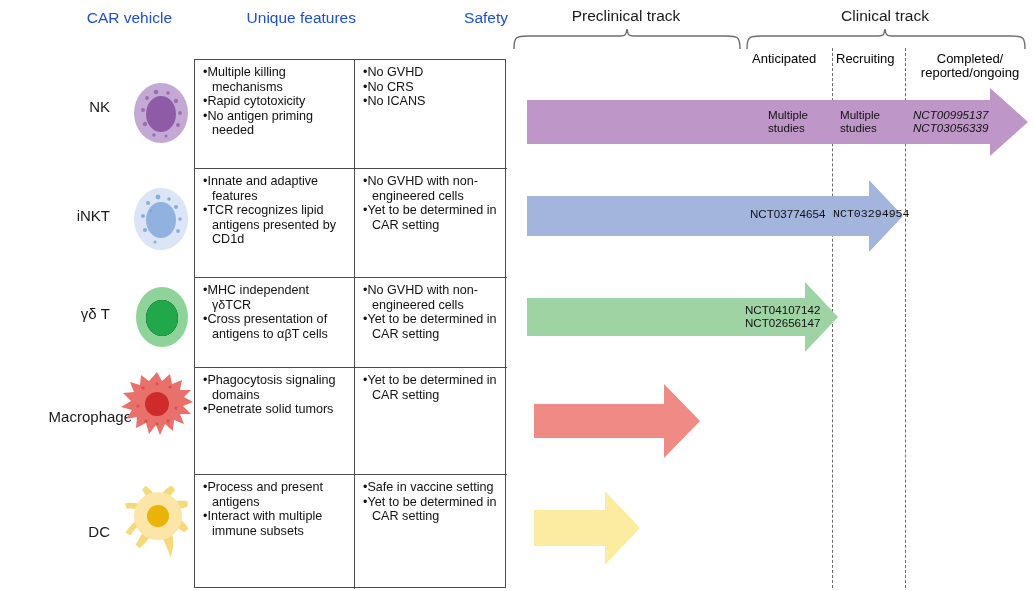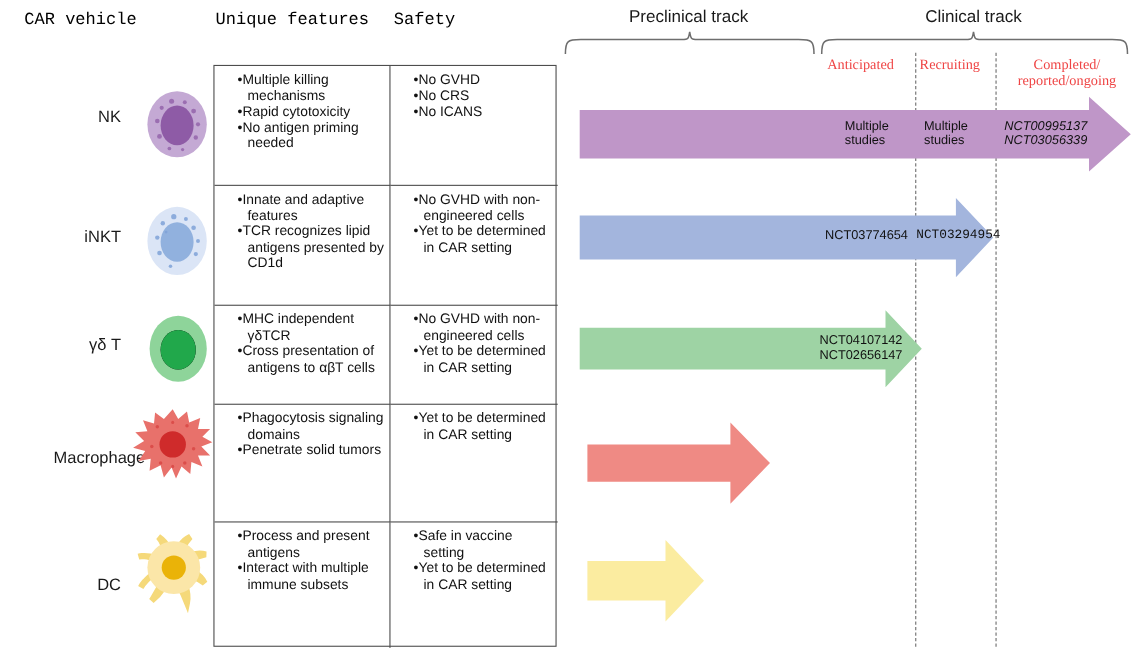--- a/index.html
+++ b/index.html
@@ -1,48 +1,48 @@
 <!DOCTYPE html>
 <html><head>
 <meta charset="utf-8">
 <style>
   html,body{margin:0;padding:0;background:#ffffff;}
   body{width:1034px;height:591px;position:relative;overflow:hidden;
        font-family:"Liberation Sans","DejaVu Sans",sans-serif;color:#111;}
   .fig{position:absolute;inset:0;}
 
   
-  .colhead{position:absolute;font-size:15.5px;color:#000000;text-align:left;white-space:nowrap;font-family:Liberation Mono, monospace;}
+  .colhead{position:absolute;font-size:15.5px;color:#1d4ed8;text-align:right;white-space:nowrap;}
   #hdr-car{left:22px;top:9px;width:150px;}
   #hdr-feat{left:196px;top:9px;width:160px;}
   #hdr-safe{left:358px;top:9px;width:150px;}
 
   
   .trackttl{position:absolute;font-size:15.5px;color:#1a1a1a;text-align:center;white-space:nowrap;}
   #ttl-pre{left:515px;top:7px;width:222px;}
   #ttl-clin{left:748px;top:7px;width:274px;}
 
   .brace{position:absolute;}
-  .stagelbl{position:absolute;font-size:13px;color:#ef4444;line-height:14px;font-family:Liberation Serif, serif;}
+  .stagelbl{position:absolute;font-size:13px;color:#000000;line-height:14px;}
   #st-ant{left:752px;top:52px;}
   #st-rec{left:836px;top:52px;}
   #st-comp{left:910px;top:52px;width:120px;text-align:center;}
 
   
   .tbl{position:absolute;left:194px;top:59px;width:312px;height:529px;
        border:1.3px solid #4d4d4d;box-sizing:border-box;
        display:grid;grid-template-columns:160px 152px;
        grid-template-rows:109px 109px 90px 107px 114px;}
   .cell{border-right:1.3px solid #4d4d4d;border-bottom:1.3px solid #4d4d4d;
         box-sizing:border-box;padding:5px 5px 2px 4px;overflow:hidden;}
   .cell.last-col{border-right:none;}
   .tbl .r5{border-bottom:none;}
   .cell ul{margin:0;padding:0;list-style:none;}
   .cell li{font-size:12.6px;line-height:14.6px;color:#111;
-           padding-left:9px;text-indent:-9px;margin:0 0 0 17px;}
+           padding-left:9px;text-indent:-9px;margin:0 0 0 4px;}
   .cell li::before{content:"\2022 ";}
   .cell li.plain{padding-left:0;text-indent:0;}
   .cell li.plain::before{content:"";}
 
   
   .rowlabel{position:absolute;font-size:15px;color:#1a1a1a;text-align:right;white-space:nowrap;}
   .cellart{position:absolute;}
 
   
   .arrowsvg{position:absolute;left:0;top:0;}

